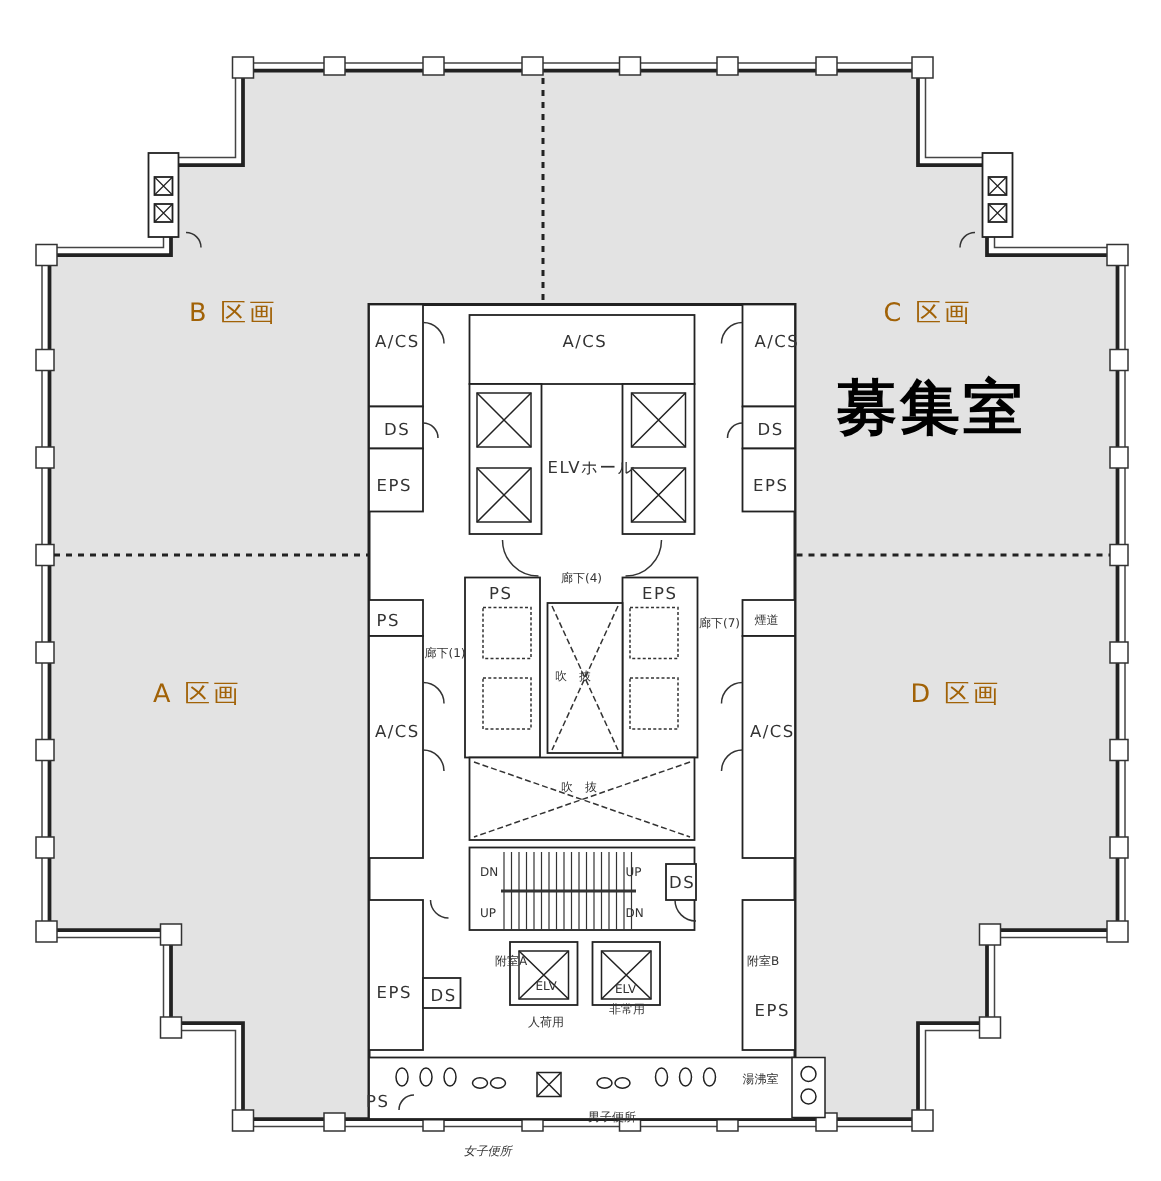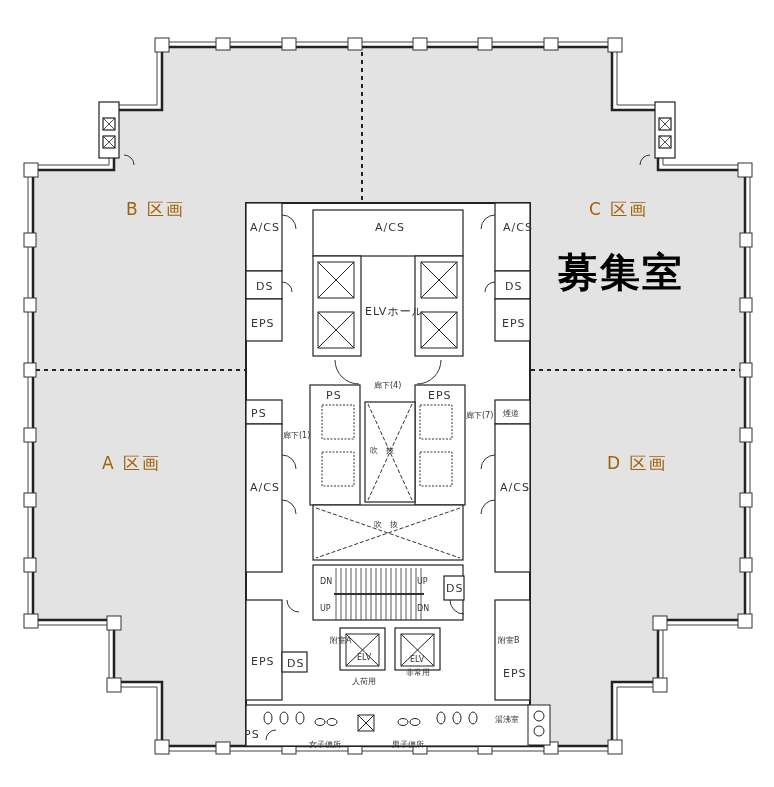--- a/index.html
+++ b/index.html
@@ -239,15 +239,15 @@
 <div class="lbl room-s" style="left:298px;top:637px;margin-left:32px;">附室A</div>
 <div class="lbl room-s" style="left:459px;top:637px;padding-left:39px;">附室B</div>
 <div class="lbl room-s" style="left:352px;top:638px;margin-top:40px;">人荷用</div>
 <div class="lbl room-s" style="left:357px;top:654px;">ELV</div>
 <div class="lbl room-s" style="left:406px;top:641px;margin-top:28px;">非常用</div>
 <div class="lbl room-s" style="left:410px;top:656px;">ELV</div>
 <div class="lbl room" style="left:287px;top:658px;">DS</div>
 <div class="lbl room" style="left:251px;top:656px;">EPS</div>
 <div class="lbl room" style="left:503px;top:668px;">EPS</div>
 <div class="lbl room" style="left:244px;top:729px;">PS</div>
-<div class="lbl room-s" style="left:309px;top:741px;">女子便所</div>
+<div class="lbl room-s" style="left:309px;top:764px;font-style:italic;">女子便所</div>
 <div class="lbl room-s" style="left:392px;top:741px;">男子便所</div>
 <div class="lbl room-s" style="left:479px;top:716px;margin-left:16px;">湯沸室</div>
 
 </body></html>

